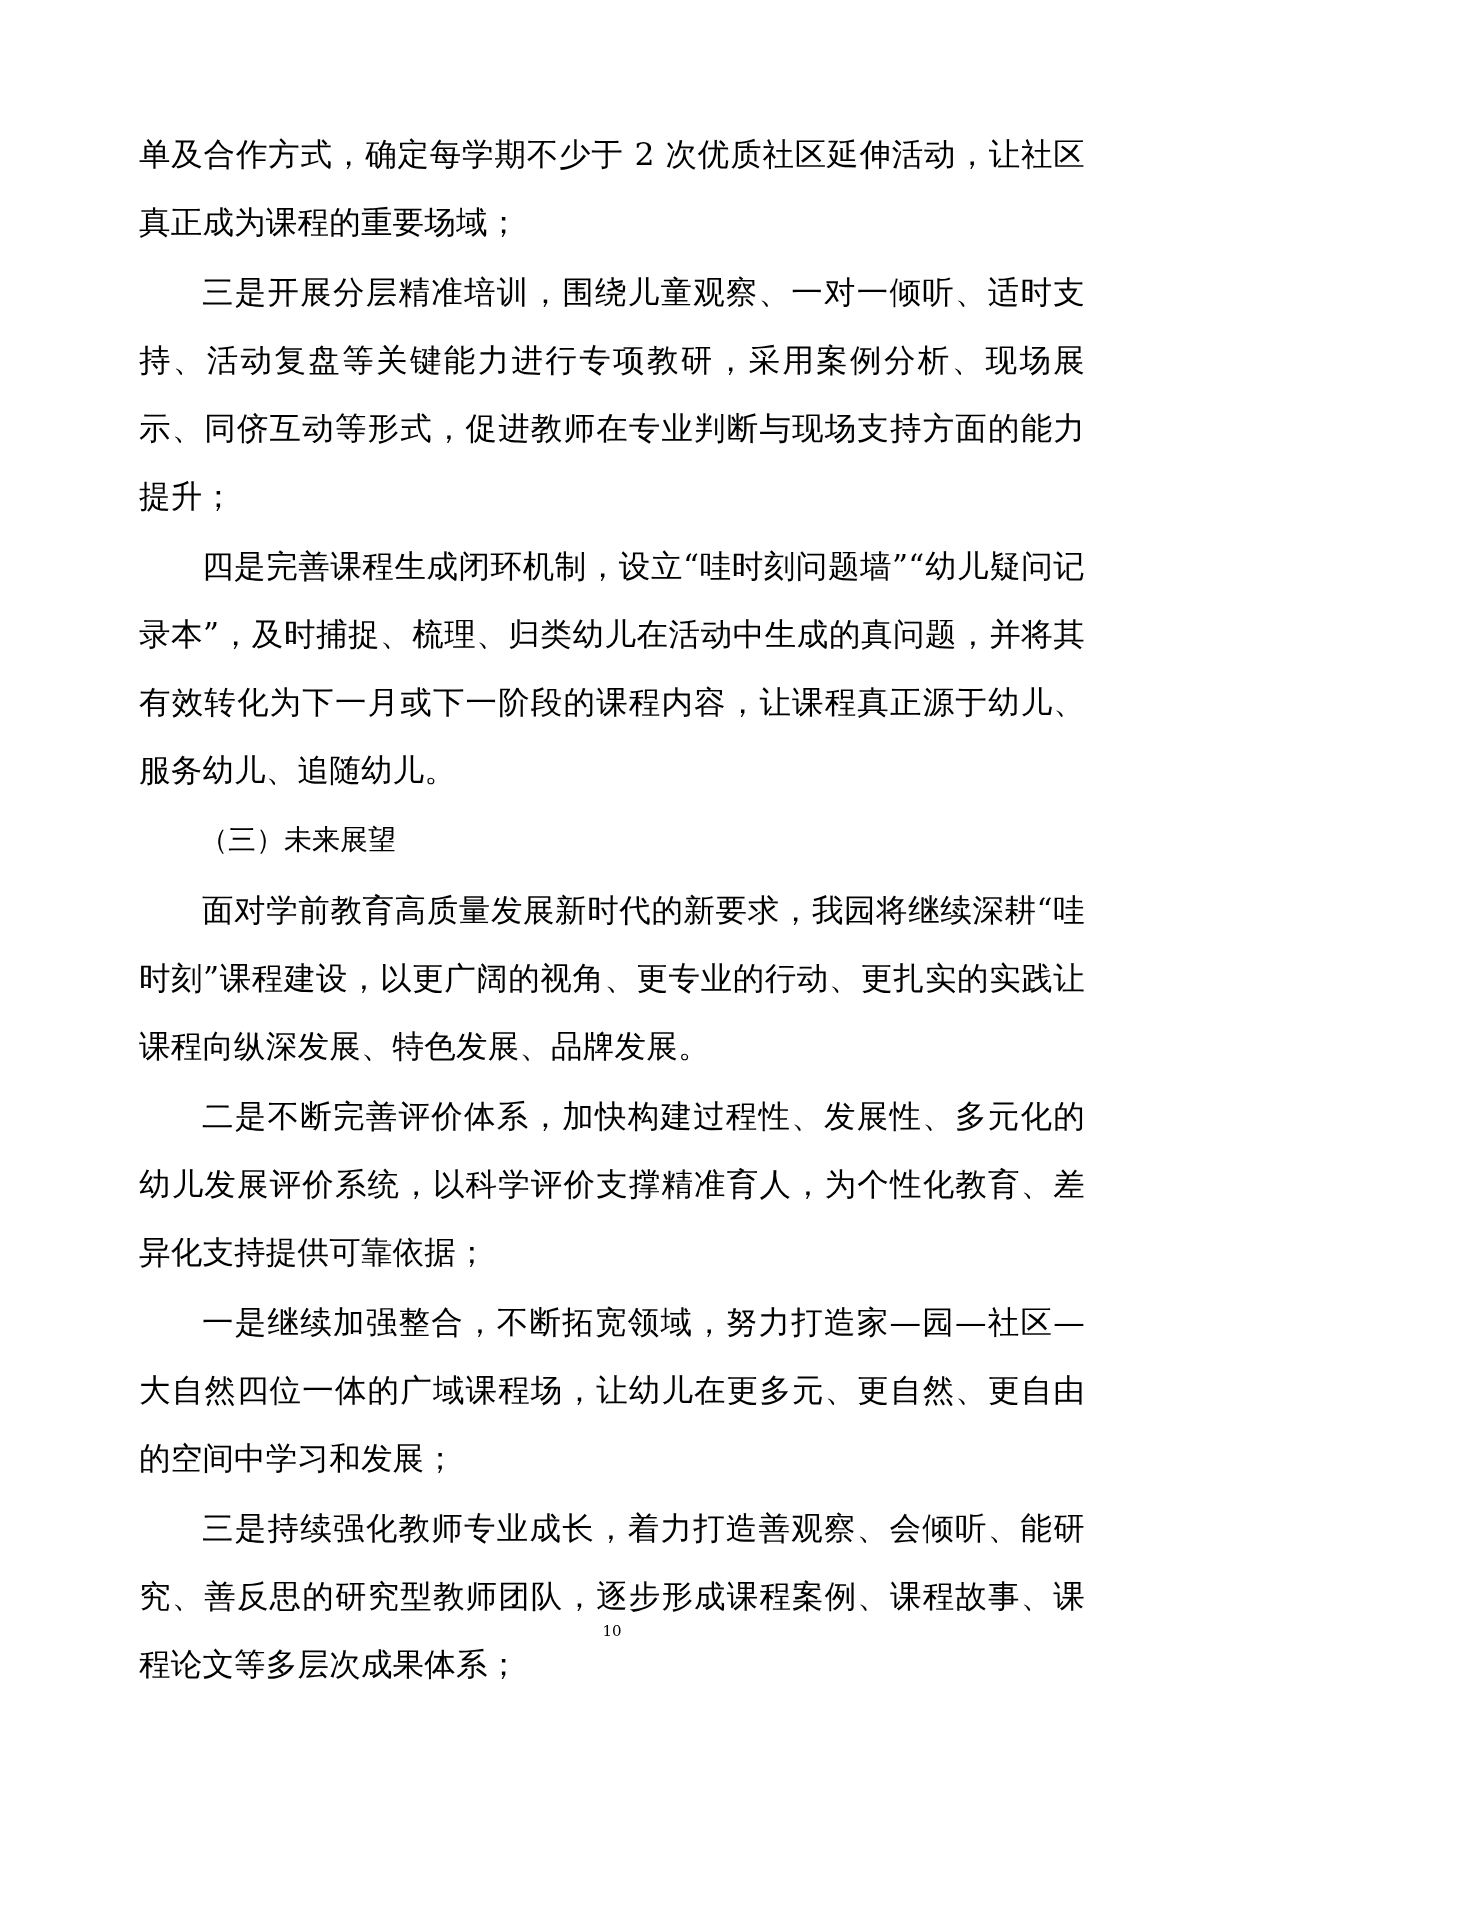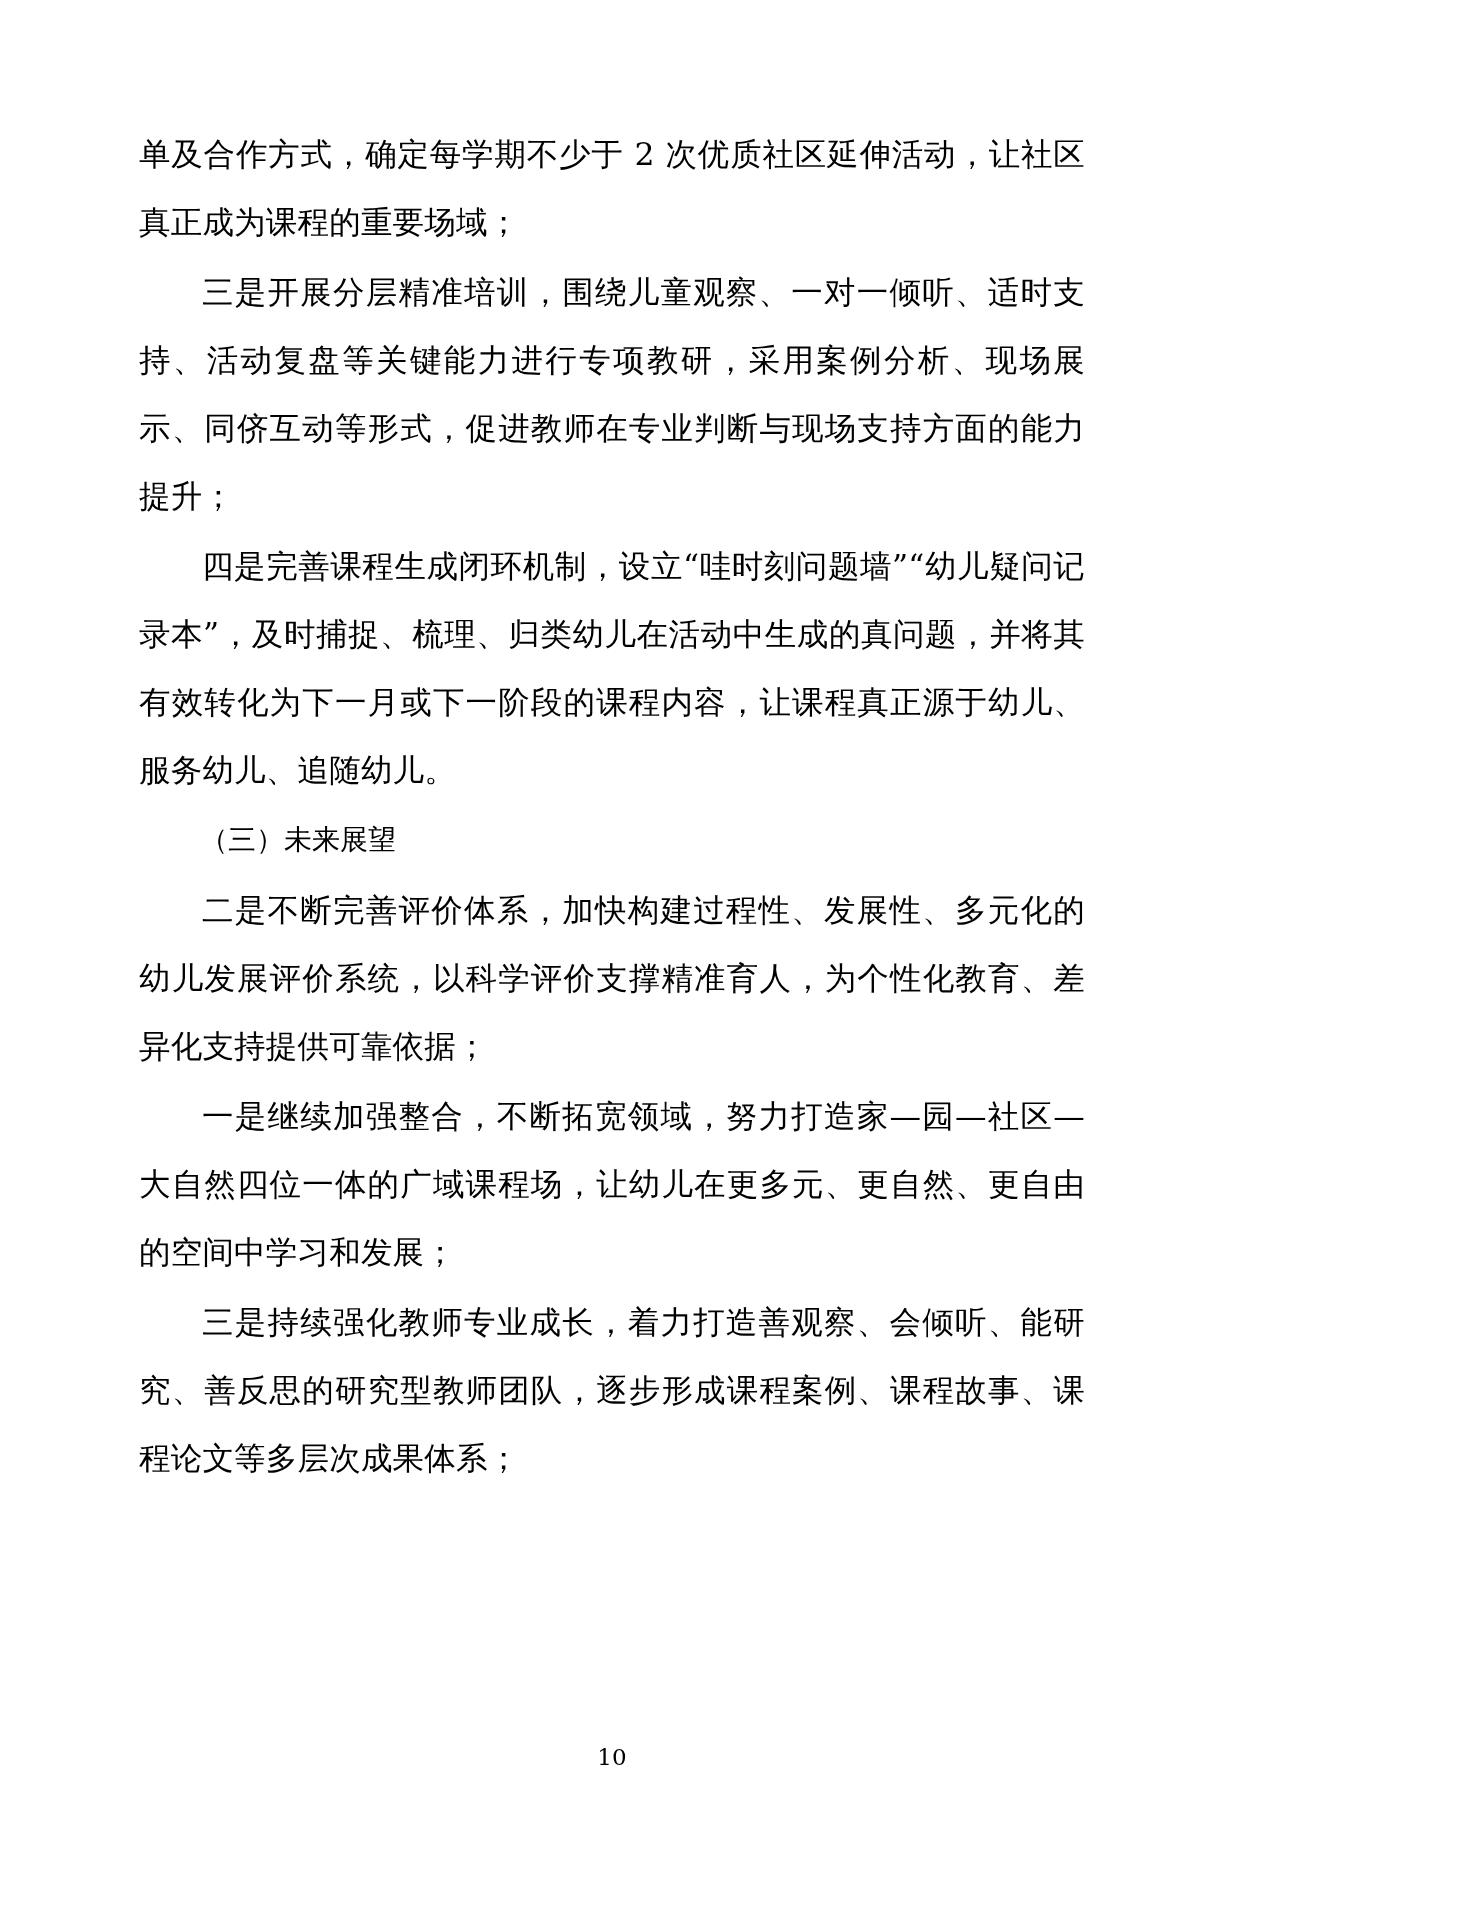--- a/index.html
+++ b/index.html
@@ -61,20 +61,21 @@
 </style>
 </head>
 <body>
 
 <div class="page">
   <div class="content" id="body-container">
       <p class="para no-indent">单及合作方式，确定每学期不少于 2 次优质社区延伸活动，让社区真正成为课程的重要场域；</p>
       <p class="para indent">三是开展分层精准培训，围绕儿童观察、一对一倾听、适时支持、活动复盘等关键能力进行专项教研，采用案例分析、现场展示、同侪互动等形式，促进教师在专业判断与现场支持方面的能力提升；</p>
       <p class="para indent">四是完善课程生成闭环机制，设立“哇时刻问题墙”“幼儿疑问记录本”，及时捕捉、梳理、归类幼儿在活动中生成的真问题，并将其有效转化为下一月或下一阶段的课程内容，让课程真正源于幼儿、服务幼儿、追随幼儿。</p>
       <p class="heading">（三）未来展望</p>
+      <p class="para indent">面对学前教育高质量发展新时代的新要求，我园将继续深耕“哇时刻”课程建设，以更广阔的视角、更专业的行动、更扎实的实践让课程向纵深发展、特色发展、品牌发展。</p>
       <p class="para indent">二是不断完善评价体系，加快构建过程性、发展性、多元化的幼儿发展评价系统，以科学评价支撑精准育人，为个性化教育、差异化支持提供可靠依据；</p>
       <p class="para indent">一是继续加强整合，不断拓宽领域，努力打造家—园—社区—大自然四位一体的广域课程场，让幼儿在更多元、更自然、更自由的空间中学习和发展；</p>
       <p class="para indent">三是持续强化教师专业成长，着力打造善观察、会倾听、能研究、善反思的研究型教师团队，逐步形成课程案例、课程故事、课程论文等多层次成果体系；</p>
     </div>
-  <div class="footer-wrap" style="top: 1744px; font-size: 23px;">
+  <div class="footer-wrap" style="top: 1622px; font-size: 15px;">
     <span class="page-number-inline">10</span>
   </div>
 </div>
 
 </body></html>

